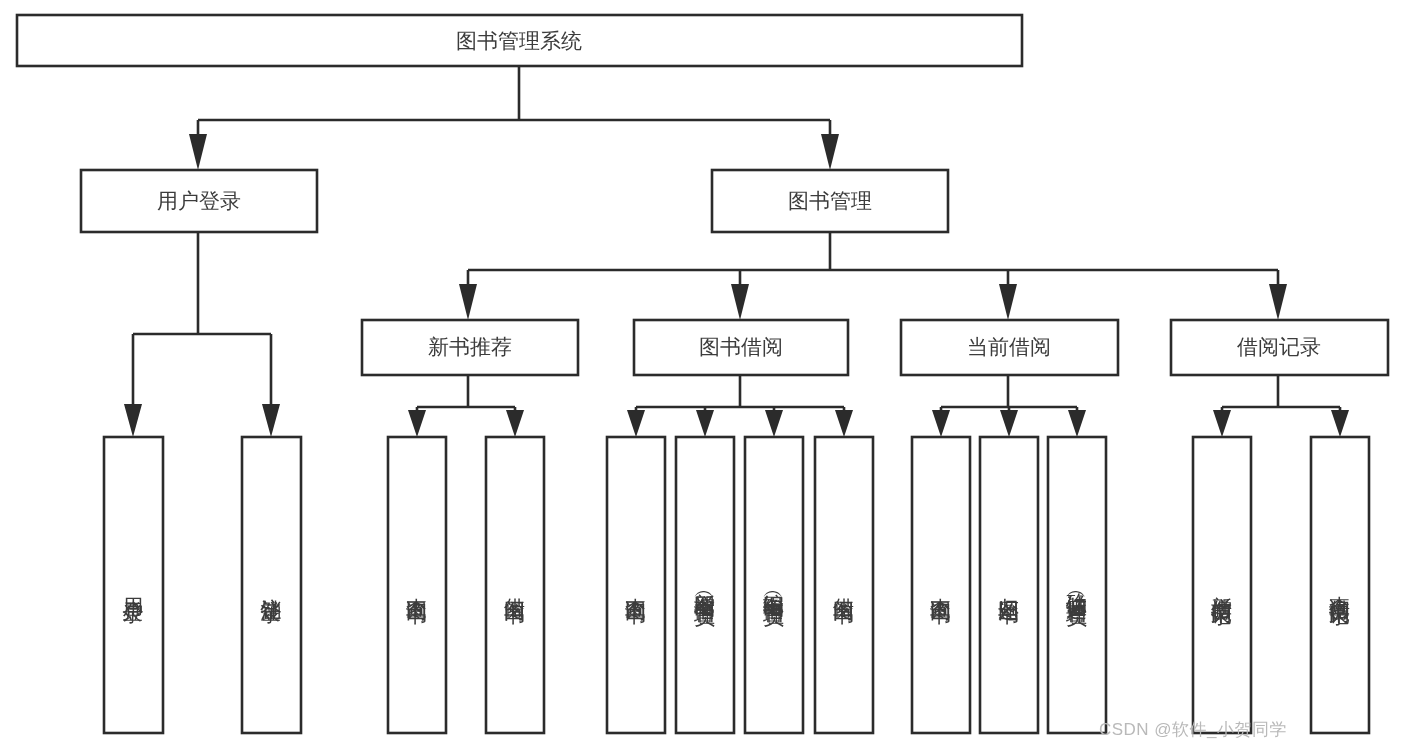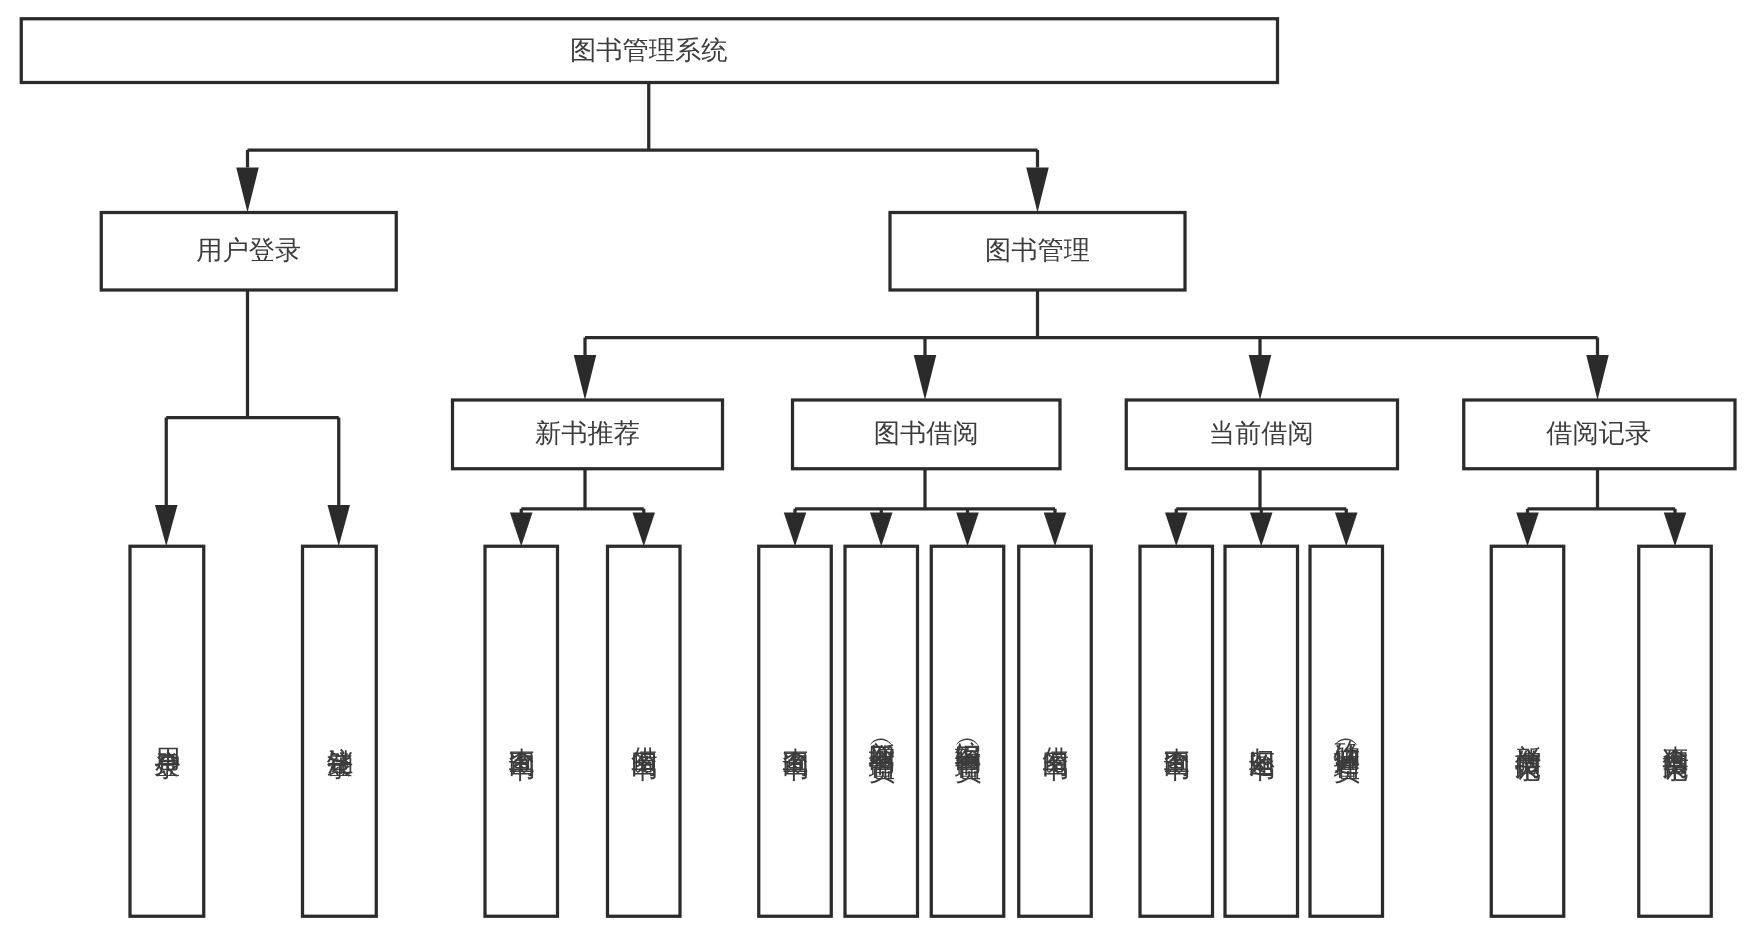--- a/index.html
+++ b/index.html
@@ -213,13 +213,14 @@
   <div class="node-label-v" style="left:745px; top:437px; width:58px; height:296px;">编辑图书（管理员）</div>
   <div class="node-label-v" style="left:815px; top:437px; width:58px; height:296px;">借阅图书</div>
 
   <div class="node-label-v" style="left:912px; top:437px; width:58px; height:296px;">查询图书</div>
   <div class="node-label-v" style="left:980px; top:437px; width:58px; height:296px;">归还图书</div>
   <div class="node-label-v" style="left:1048px; top:437px; width:58px; height:296px;">确认归还（管理员）</div>
 
   <div class="node-label-v" style="left:1193px; top:437px; width:58px; height:296px;">新增借阅记录</div>
   <div class="node-label-v" style="left:1311px; top:437px; width:58px; height:296px;">查询借阅记录</div>
 
+  <div class="watermark">CSDN @软件_小贺同学</div>
 </div>
 
 </body></html>

